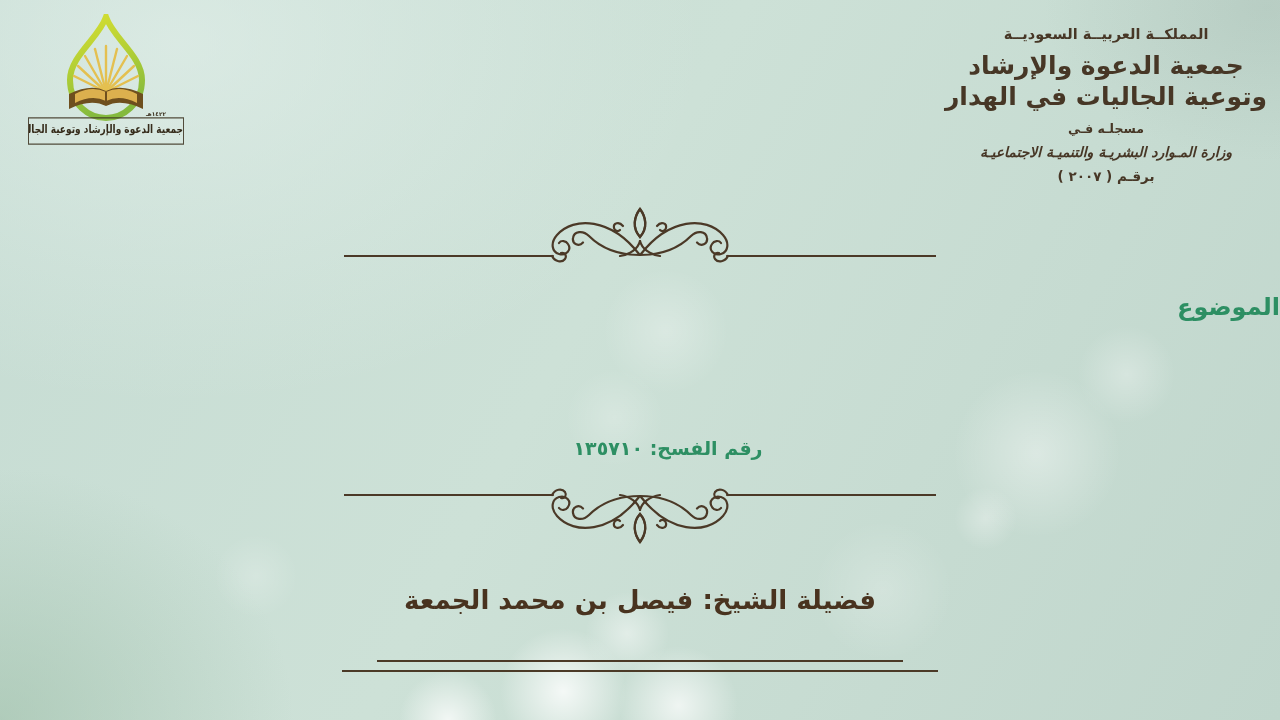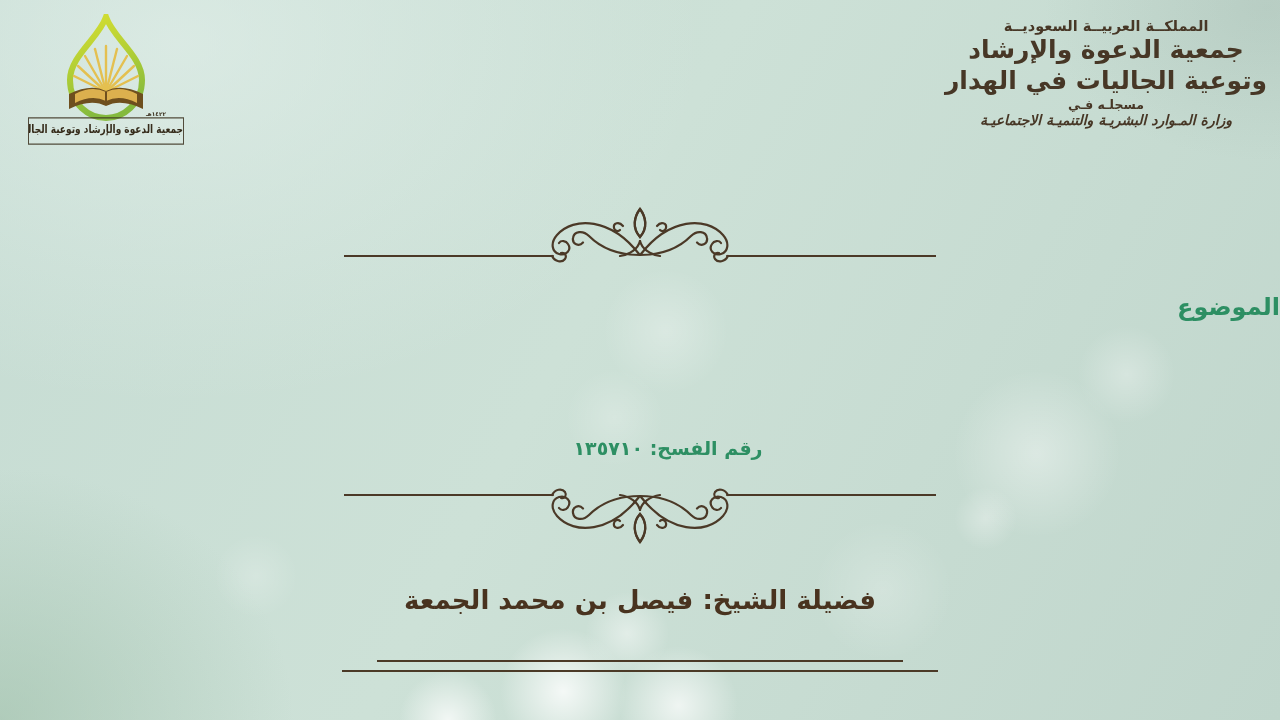--- a/index.html
+++ b/index.html
@@ -30,21 +30,21 @@
   .logo-dome{display:block;margin:0 auto;}
   .logo-founded{position:absolute;right:14px;top:96px;font-size:8px;transform:scale(.72);color:#3a2f1d;font-weight:bold;}
   .logo-band{
     margin-top:-6px;height:20px;line-height:19px;border:1px solid rgba(58,47,29,.85);
     font-size:9px;font-weight:bold;color:#352b1a;white-space:nowrap;overflow:hidden;
     letter-spacing:-0.6px;transform:scaleY(1.25);background:rgba(255,255,255,.06);
   }
 
   
   .org{position:absolute;top:18px;right:6px;width:336px;text-align:center;color:#473726;}
-  .org div{margin:0 auto;}
+  .org div{margin:8px auto;}
   .org-l1{font-size:14.5px;font-weight:bold;letter-spacing:.5px;}
   .org-l2{font-size:25px;font-weight:bold;margin-top:3px;line-height:1.25;}
   .org-l3{font-size:12.5px;font-weight:bold;margin-top:1px;}
   .org-l4{font-size:14px;font-weight:bold;margin-top:6px;font-style:italic;}
   .org-l5{font-size:13.5px;font-weight:bold;margin-top:8px;}
 
   
   .divider{position:absolute;left:344px;width:592px;height:62px;}
   .divider-top{top:204px;}
   .divider-bottom{top:485px;transform:scaleY(-1);}
@@ -101,20 +101,21 @@
     </svg>
     <div class="logo-founded rtl">١٤٢٢هـ</div>
     <div class="logo-band rtl">جمعية الدعوة والإرشاد وتوعية الجاليات في الهدار</div>
   </div>
 
   <div class="org rtl">
     <div class="org-l1">المملكــة العربيــة السعوديــة</div>
     <div class="org-l2">جمعية الدعوة والإرشاد وتوعية الجاليات في الهدار</div>
     <div class="org-l3">مسجلـه فـي</div>
     <div class="org-l4">وزارة المـوارد البشريـة والتنميـة الاجتماعيـة</div>
+    <div class="org-l5">برقـم ( ٢٠٠٧ )</div>
   </div>
 
   <svg class="divider divider-top" viewBox="0 0 592 62">
     <defs>
       <g id="ornHalf" stroke="#4b3927" stroke-width="2.2" fill="none" stroke-linecap="round">
         <path d="M0,52 H209"></path>
         <path d="M297,50 C325,14 362,12 379,31 C386,39 384,48 377,50 C370,52 364,46 368,40 C370,36.5 375,36 377,39"></path>
         <path d="M296,51 C318,51 335,44 347,32 C353,26 362,27 363,34 C364,40 357,43 353,38.5"></path>
         <path d="M296,37 C298,45 306,50.5 316,52"></path>
         <path d="M296,5 C302,13 304,24 296,33 C288,24 290,13 296,5 Z"></path>

